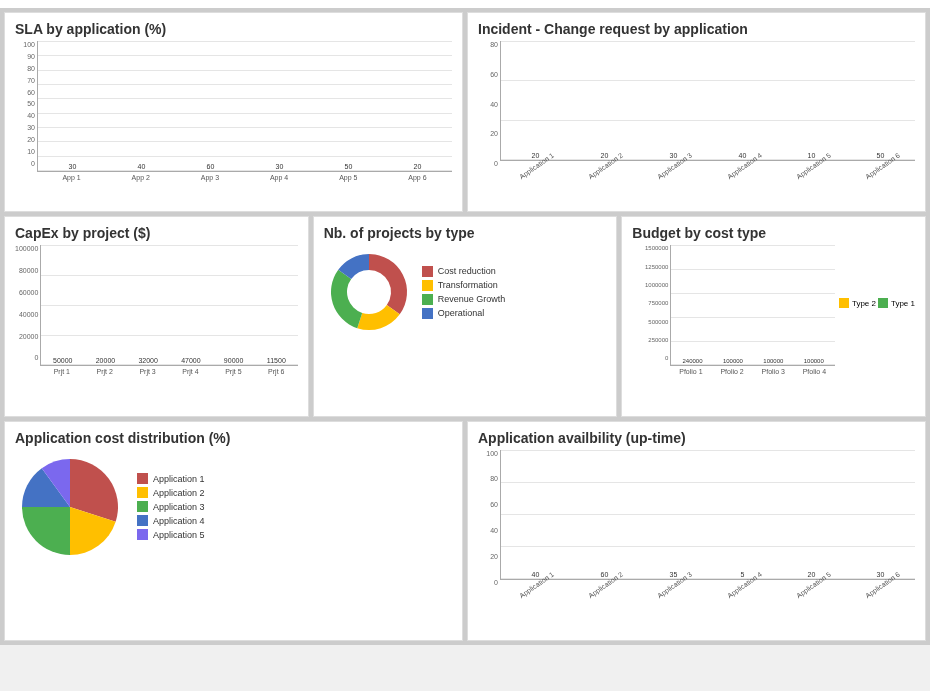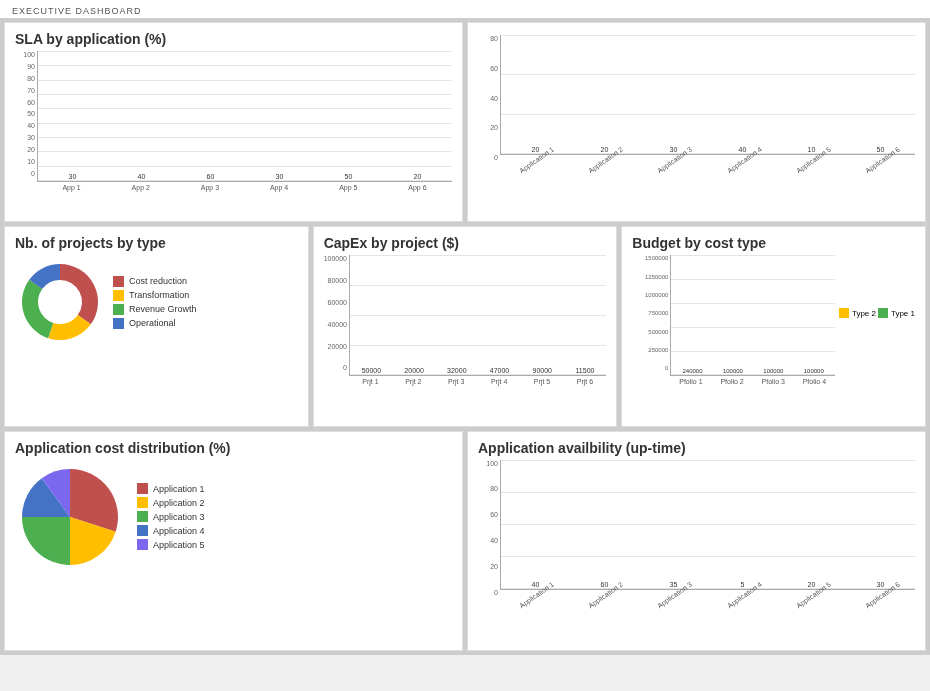--- a/index.html
+++ b/index.html
@@ -36,21 +36,20 @@
       font-size: 14px;
       font-weight: bold;
       color: #333;
       margin-bottom: 4px;
     }
   </style>
 </head>
 <body>
 
 <div class="header">
-  <div class="header-sub">EXECUTIVE DASHBOARD</div>
 </div>
 
 <div style="display:flex; flex-direction:column; gap:4px; padding:4px; background:#ccc; height:calc(691px - 54px);">
 
   <div style="display:grid; grid-template-columns:1fr 1fr; gap:4px; flex:1;">
 
     <div class="panel">
       <div class="panel-title">SLA by application (%)</div>
       <div id="sla-chart" style="display: flex; height: 140px; margin-top: 4px; width: 100%;">
           <div style="display: flex; flex-direction: column; justify-content: space-between; font-size: 7px; color: rgb(102, 102, 102); margin-right: 2px; text-align: right; min-width: 20px; padding-bottom: 14px;">
@@ -111,20 +110,21 @@
               <div style="flex: 1 1 0%; text-align: center; font-size: 7px; color: rgb(85, 85, 85);">App 3</div>
               <div style="flex: 1 1 0%; text-align: center; font-size: 7px; color: rgb(85, 85, 85);">App 4</div>
               <div style="flex: 1 1 0%; text-align: center; font-size: 7px; color: rgb(85, 85, 85);">App 5</div>
               <div style="flex: 1 1 0%; text-align: center; font-size: 7px; color: rgb(85, 85, 85);">App 6</div>
             </div>
           </div>
         </div>
     </div>
 
     <div class="panel">
+      <div class="panel-title">Incident - Change request by application</div>
       <div id="incident-chart" style="display: flex; height: 140px; margin-top: 4px; width: 100%;">
           <div style="display: flex; flex-direction: column; justify-content: space-between; font-size: 7px; color: rgb(102, 102, 102); margin-right: 2px; text-align: right; min-width: 20px; padding-bottom: 14px;">
             <div>80</div>
             <div>60</div>
             <div>40</div>
             <div>20</div>
             <div>0</div>
           </div>
           <div style="flex: 1 1 0%; display: flex; flex-direction: column;">
             <div style="flex: 1 1 0%; display: flex; align-items: flex-end; border-left: 1px solid rgb(170, 170, 170); border-bottom: 1px solid rgb(170, 170, 170); position: relative;">
@@ -166,20 +166,77 @@
               <div style="flex: 1 1 0%; text-align: center; font-size: 7px; color: rgb(85, 85, 85); transform: rotate(-35deg); transform-origin: center top; white-space: nowrap; height: 18px; overflow: hidden;">Application 4</div>
               <div style="flex: 1 1 0%; text-align: center; font-size: 7px; color: rgb(85, 85, 85); transform: rotate(-35deg); transform-origin: center top; white-space: nowrap; height: 18px; overflow: hidden;">Application 5</div>
               <div style="flex: 1 1 0%; text-align: center; font-size: 7px; color: rgb(85, 85, 85); transform: rotate(-35deg); transform-origin: center top; white-space: nowrap; height: 18px; overflow: hidden;">Application 6</div>
             </div>
           </div>
         </div>
     </div>
   </div>
 
   <div style="display:grid; grid-template-columns:1fr 1fr 1fr; gap:4px; flex:1;">
+
+    <div class="panel">
+      <div class="panel-title">CapEx by project ($)</div>
+      <div id="capex-chart" style="display: flex; height: 130px; margin-top: 4px; width: 100%;">
+          <div style="display: flex; flex-direction: column; justify-content: space-between; font-size: 7px; color: rgb(102, 102, 102); margin-right: 2px; text-align: right; min-width: 20px; padding-bottom: 14px;">
+            <div>100000</div>
+            <div>80000</div>
+            <div>60000</div>
+            <div>40000</div>
+            <div>20000</div>
+            <div>0</div>
+          </div>
+          <div style="flex: 1 1 0%; display: flex; flex-direction: column;">
+            <div style="flex: 1 1 0%; display: flex; align-items: flex-end; border-left: 1px solid rgb(170, 170, 170); border-bottom: 1px solid rgb(170, 170, 170); position: relative;">
+              <div style="position: absolute; inset: 0px; display: flex; flex-direction: column; justify-content: space-between; pointer-events: none;">
+                <div style="width: 100%; border-top: 1px solid rgb(229, 229, 229);"></div>
+                <div style="width: 100%; border-top: 1px solid rgb(229, 229, 229);"></div>
+                <div style="width: 100%; border-top: 1px solid rgb(229, 229, 229);"></div>
+                <div style="width: 100%; border-top: 1px solid rgb(229, 229, 229);"></div>
+                <div style="width: 100%; border-top: 1px solid rgb(229, 229, 229);"></div>
+              </div>
+              <div style="flex: 1 1 0%; display: flex; flex-direction: column; align-items: center; position: relative;">
+                <div style="font-size: 7px; color: rgb(51, 51, 51); text-align: center; margin-bottom: 1px;">50000</div>
+                <div style="width: 55%; background: rgb(68, 114, 196); height: 50%;"></div>
+              </div>
+              <div style="flex: 1 1 0%; display: flex; flex-direction: column; align-items: center; position: relative;">
+                <div style="font-size: 7px; color: rgb(51, 51, 51); text-align: center; margin-bottom: 1px;">20000</div>
+                <div style="width: 55%; background: rgb(76, 175, 80); height: 20%;"></div>
+              </div>
+              <div style="flex: 1 1 0%; display: flex; flex-direction: column; align-items: center; position: relative;">
+                <div style="font-size: 7px; color: rgb(51, 51, 51); text-align: center; margin-bottom: 1px;">32000</div>
+                <div style="width: 55%; background: rgb(76, 175, 80); height: 32%;"></div>
+              </div>
+              <div style="flex: 1 1 0%; display: flex; flex-direction: column; align-items: center; position: relative;">
+                <div style="font-size: 7px; color: rgb(51, 51, 51); text-align: center; margin-bottom: 1px;">47000</div>
+                <div style="width: 55%; background: rgb(68, 114, 196); height: 47%;"></div>
+              </div>
+              <div style="flex: 1 1 0%; display: flex; flex-direction: column; align-items: center; position: relative;">
+                <div style="font-size: 7px; color: rgb(51, 51, 51); text-align: center; margin-bottom: 1px;">90000</div>
+                <div style="width: 55%; background: rgb(76, 175, 80); height: 90%;"></div>
+              </div>
+              <div style="flex: 1 1 0%; display: flex; flex-direction: column; align-items: center; position: relative;">
+                <div style="font-size: 7px; color: rgb(51, 51, 51); text-align: center; margin-bottom: 1px;">11500</div>
+                <div style="width: 55%; background: rgb(76, 175, 80); height: 11.5%;"></div>
+              </div>
+            </div>
+            <div style="display: flex; margin-top: 2px;">
+              <div style="flex: 1 1 0%; text-align: center; font-size: 7px; color: rgb(85, 85, 85);">Prjt 1</div>
+              <div style="flex: 1 1 0%; text-align: center; font-size: 7px; color: rgb(85, 85, 85);">Prjt 2</div>
+              <div style="flex: 1 1 0%; text-align: center; font-size: 7px; color: rgb(85, 85, 85);">Prjt 3</div>
+              <div style="flex: 1 1 0%; text-align: center; font-size: 7px; color: rgb(85, 85, 85);">Prjt 4</div>
+              <div style="flex: 1 1 0%; text-align: center; font-size: 7px; color: rgb(85, 85, 85);">Prjt 5</div>
+              <div style="flex: 1 1 0%; text-align: center; font-size: 7px; color: rgb(85, 85, 85);">Prjt 6</div>
+            </div>
+          </div>
+        </div>
+    </div>
 
     <div class="panel">
       <div class="panel-title">Nb. of projects by type</div>
       <div id="donut-container" style="display:flex; align-items:center; gap:8px; margin-top:6px;">
           <svg width="90" height="90">
             <path d="M 45 7 A 38 38 0 0 1 75.742645786248 67.33583958711398 L 62.798373876248846 57.93127555043441 A 22 22 0 0 0 45 23 Z" fill="#C0504D"></path>
             <path d="M 75.742645786248 67.33583958711398 A 38 38 0 0 1 33.257354213752 81.14014761921584 L 38.20162612375116 65.92324335849338 A 22 22 0 0 0 62.798373876248846 57.93127555043441 Z" fill="#FFBF00"></path>
             <path d="M 33.257354213752 81.14014761921584 A 38 38 0 0 1 14.257354213751992 22.664160412886027 L 27.201626123751154 32.06872444956559 A 22 22 0 0 0 38.20162612375116 65.92324335849338 Z" fill="#4CAF50"></path>
             <path d="M 14.257354213751992 22.664160412886027 A 38 38 0 0 1 44.99999999999999 7 L 44.99999999999999 23 A 22 22 0 0 0 27.201626123751154 32.06872444956559 Z" fill="#4472C4"></path>
           </svg>
@@ -192,77 +249,20 @@
               <div style="width: 11px; height: 11px; background: rgb(255, 191, 0); flex-shrink: 0;"></div>
               <span>Transformation</span>
             </div>
             <div style="display: flex; align-items: center; gap: 5px; font-size: 9px; color: rgb(51, 51, 51);">
               <div style="width: 11px; height: 11px; background: rgb(76, 175, 80); flex-shrink: 0;"></div>
               <span>Revenue Growth</span>
             </div>
             <div style="display: flex; align-items: center; gap: 5px; font-size: 9px; color: rgb(51, 51, 51);">
               <div style="width: 11px; height: 11px; background: rgb(68, 114, 196); flex-shrink: 0;"></div>
               <span>Operational</span>
-            </div>
-          </div>
-        </div>
-    </div>
-
-    <div class="panel">
-      <div class="panel-title">CapEx by project ($)</div>
-      <div id="capex-chart" style="display: flex; height: 130px; margin-top: 4px; width: 100%;">
-          <div style="display: flex; flex-direction: column; justify-content: space-between; font-size: 7px; color: rgb(102, 102, 102); margin-right: 2px; text-align: right; min-width: 20px; padding-bottom: 14px;">
-            <div>100000</div>
-            <div>80000</div>
-            <div>60000</div>
-            <div>40000</div>
-            <div>20000</div>
-            <div>0</div>
-          </div>
-          <div style="flex: 1 1 0%; display: flex; flex-direction: column;">
-            <div style="flex: 1 1 0%; display: flex; align-items: flex-end; border-left: 1px solid rgb(170, 170, 170); border-bottom: 1px solid rgb(170, 170, 170); position: relative;">
-              <div style="position: absolute; inset: 0px; display: flex; flex-direction: column; justify-content: space-between; pointer-events: none;">
-                <div style="width: 100%; border-top: 1px solid rgb(229, 229, 229);"></div>
-                <div style="width: 100%; border-top: 1px solid rgb(229, 229, 229);"></div>
-                <div style="width: 100%; border-top: 1px solid rgb(229, 229, 229);"></div>
-                <div style="width: 100%; border-top: 1px solid rgb(229, 229, 229);"></div>
-                <div style="width: 100%; border-top: 1px solid rgb(229, 229, 229);"></div>
-              </div>
-              <div style="flex: 1 1 0%; display: flex; flex-direction: column; align-items: center; position: relative;">
-                <div style="font-size: 7px; color: rgb(51, 51, 51); text-align: center; margin-bottom: 1px;">50000</div>
-                <div style="width: 55%; background: rgb(68, 114, 196); height: 50%;"></div>
-              </div>
-              <div style="flex: 1 1 0%; display: flex; flex-direction: column; align-items: center; position: relative;">
-                <div style="font-size: 7px; color: rgb(51, 51, 51); text-align: center; margin-bottom: 1px;">20000</div>
-                <div style="width: 55%; background: rgb(76, 175, 80); height: 20%;"></div>
-              </div>
-              <div style="flex: 1 1 0%; display: flex; flex-direction: column; align-items: center; position: relative;">
-                <div style="font-size: 7px; color: rgb(51, 51, 51); text-align: center; margin-bottom: 1px;">32000</div>
-                <div style="width: 55%; background: rgb(76, 175, 80); height: 32%;"></div>
-              </div>
-              <div style="flex: 1 1 0%; display: flex; flex-direction: column; align-items: center; position: relative;">
-                <div style="font-size: 7px; color: rgb(51, 51, 51); text-align: center; margin-bottom: 1px;">47000</div>
-                <div style="width: 55%; background: rgb(68, 114, 196); height: 47%;"></div>
-              </div>
-              <div style="flex: 1 1 0%; display: flex; flex-direction: column; align-items: center; position: relative;">
-                <div style="font-size: 7px; color: rgb(51, 51, 51); text-align: center; margin-bottom: 1px;">90000</div>
-                <div style="width: 55%; background: rgb(76, 175, 80); height: 90%;"></div>
-              </div>
-              <div style="flex: 1 1 0%; display: flex; flex-direction: column; align-items: center; position: relative;">
-                <div style="font-size: 7px; color: rgb(51, 51, 51); text-align: center; margin-bottom: 1px;">11500</div>
-                <div style="width: 55%; background: rgb(76, 175, 80); height: 11.5%;"></div>
-              </div>
-            </div>
-            <div style="display: flex; margin-top: 2px;">
-              <div style="flex: 1 1 0%; text-align: center; font-size: 7px; color: rgb(85, 85, 85);">Prjt 1</div>
-              <div style="flex: 1 1 0%; text-align: center; font-size: 7px; color: rgb(85, 85, 85);">Prjt 2</div>
-              <div style="flex: 1 1 0%; text-align: center; font-size: 7px; color: rgb(85, 85, 85);">Prjt 3</div>
-              <div style="flex: 1 1 0%; text-align: center; font-size: 7px; color: rgb(85, 85, 85);">Prjt 4</div>
-              <div style="flex: 1 1 0%; text-align: center; font-size: 7px; color: rgb(85, 85, 85);">Prjt 5</div>
-              <div style="flex: 1 1 0%; text-align: center; font-size: 7px; color: rgb(85, 85, 85);">Prjt 6</div>
             </div>
           </div>
         </div>
     </div>
 
     <div class="panel">
       <div class="panel-title">Budget by cost type</div>
       <div id="budget-chart" style="display: flex; height: 130px; margin-top: 4px; width: 100%;">
           <div style="display: flex; flex-direction: column; justify-content: space-between; font-size: 6px; color: rgb(102, 102, 102); margin-right: 2px; text-align: right; min-width: 36px; padding-bottom: 14px;">
             <div>1500000</div>

